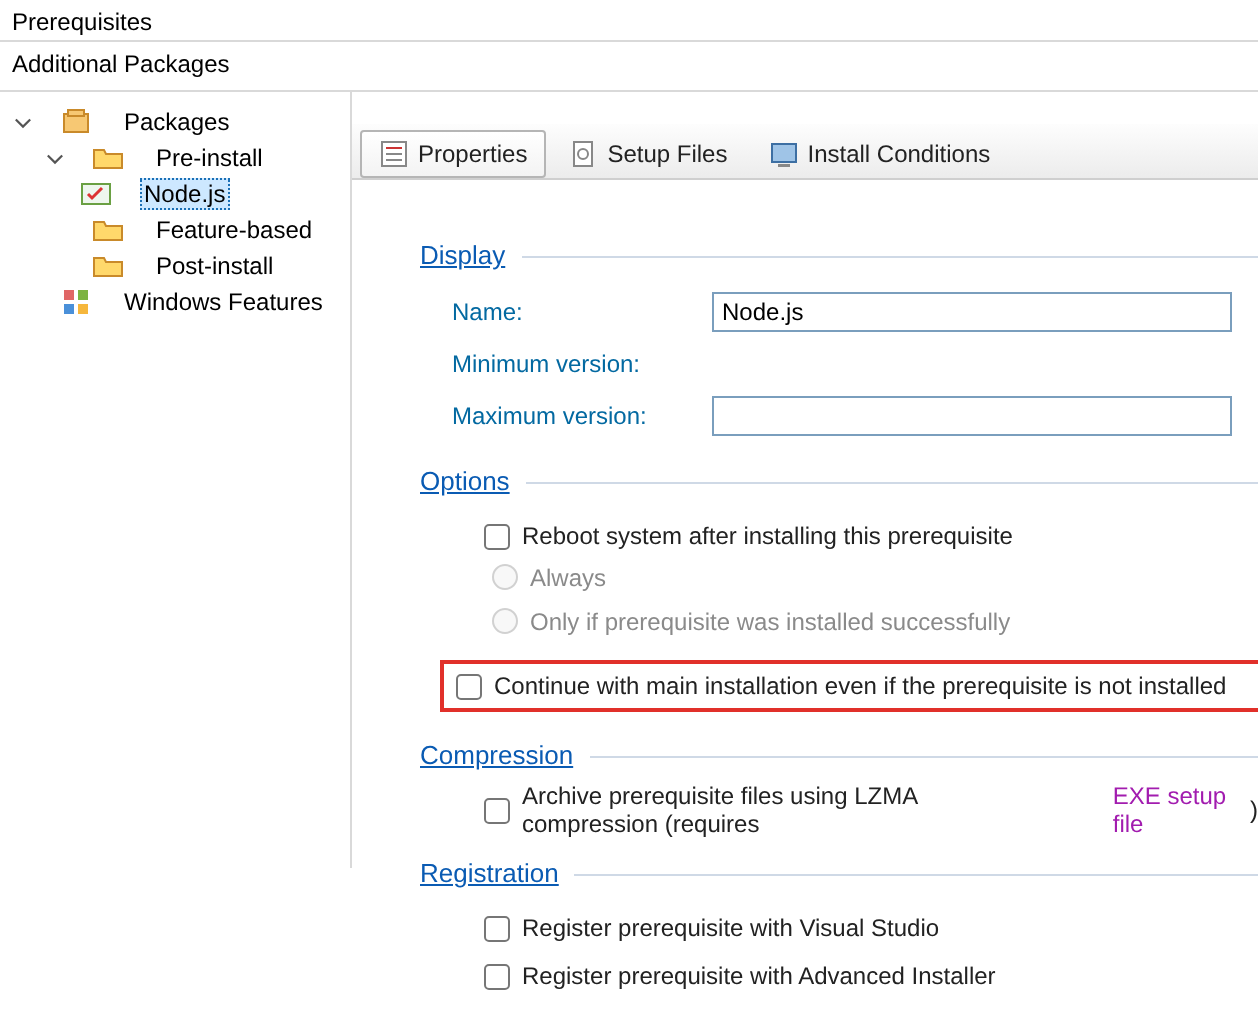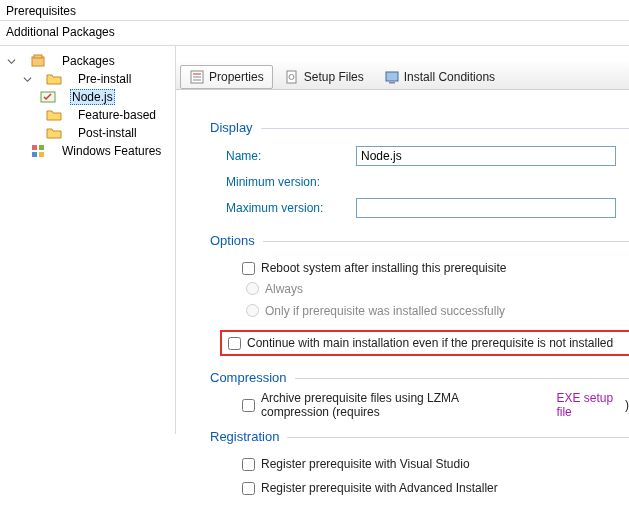--- a/index.html
+++ b/index.html
@@ -95,20 +95,21 @@
     padding: 16px 0 0 34px;
     overflow: hidden;
   }
   .fieldset-title {
     color: #0a5bb3;
     font-size: 13px;
     display: flex;
     align-items: center;
     gap: 8px;
     margin: 14px 0 10px 0;
+    text-decoration: underline;
   }
   .fieldset-title .line {
     flex: 1;
     border-top: 1px solid #cfd9e6;
     height: 0;
     margin-top: 2px;
   }
   .row {
     display: flex;
     align-items: center;

